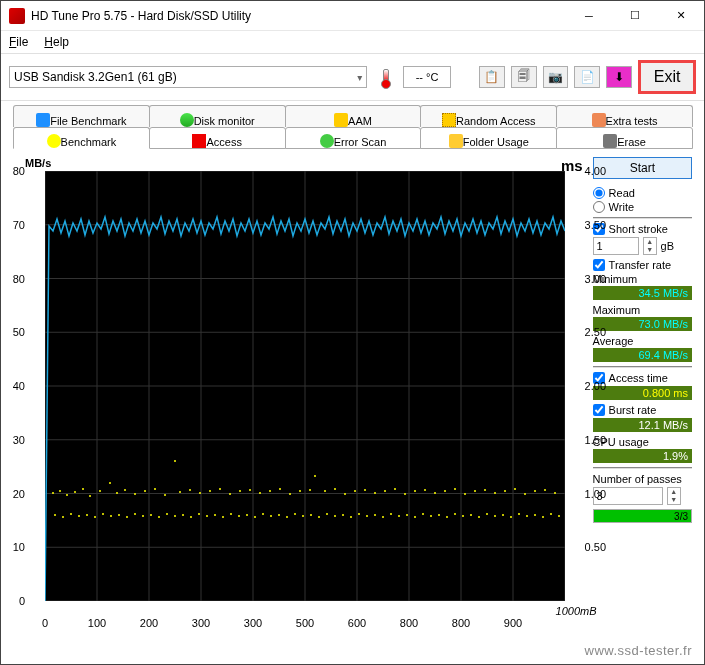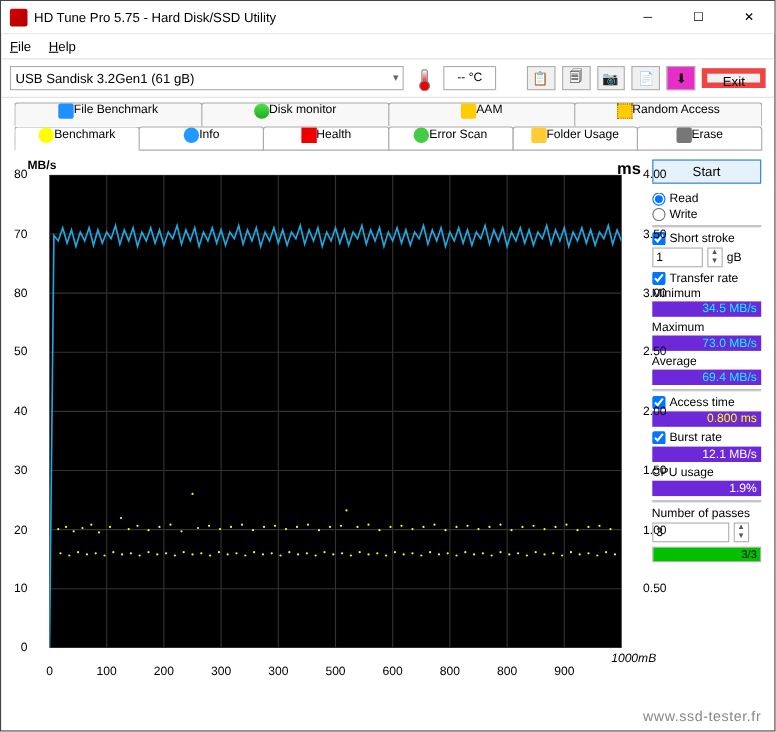--- a/index.html
+++ b/index.html
@@ -13,24 +13,24 @@
 .menubar span u { text-decoration: underline; }
 .toolbar { padding: 6px 8px; display: flex; align-items: center; gap: 6px; border-top: 1px solid #e0e0e0; border-bottom: 1px solid #e0e0e0; }
 .device-select { width: 360px; height: 22px; border: 1px solid #adadad; font-size: 12px; padding: 0 4px; display: flex; align-items: center; justify-content: space-between; background: #fff; }
 .device-select::after { content: "▾"; font-size: 10px; color: #666; }
 .temp-box { width: 48px; height: 22px; border: 1px solid #adadad; display: flex; align-items: center; justify-content: center; font-size: 11px; margin-left: 4px; }
 .therm-icon { width: 16px; height: 16px; display: inline-block; position: relative; margin-left: 4px; }
 .therm-icon::before { content: ""; position: absolute; left: 6px; top: 0; width: 4px; height: 12px; background: linear-gradient(to bottom,#fff,#e00); border: 1px solid #888; border-radius: 2px; }
 .therm-icon::after { content: ""; position: absolute; left: 4px; top: 10px; width: 8px; height: 8px; background: #e00; border-radius: 50%; border: 1px solid #888; }
 .tb-btn { width: 26px; height: 22px; border: 1px solid #adadad; background: #f0f0f0; display: flex; align-items: center; justify-content: center; font-size: 12px; }
 .tb-btn.pink { background: #e82ec8; }
-.exit-btn { width: 58px; height: 18px; border: 5px solid #ef4444; background: #f0f0f0; font-size: 12px; margin-left: auto; }
+.exit-btn { width: 58px; height: 34px; border: 3px solid #ef4444; background: #f0f0f0; font-size: 16px; margin-left: auto; }
 .tabs { padding: 4px 12px 0 12px; }
 .tab-row { display: flex; }
-.tab { flex: 1; height: 22px; border: 1px solid #aaa; display: flex; align-items: flex-start; justify-content: center; gap: 0; font-size: 11px; background: #fff; margin-right: -1px; }
+.tab { flex: 1; height: 22px; border: 1px solid #aaa; display: flex; align-items: flex-end; justify-content: center; gap: 0; font-size: 11px; background: #fff; margin-right: -1px; }
 .tab-row.top .tab { border-bottom: none; border-top-left-radius: 3px; border-top-right-radius: 3px; background: #f8f8f8; }
 .tab-row.bottom .tab { border-top-left-radius: 3px; border-top-right-radius: 3px; }
 .tab.active { background: #fff; font-weight: normal; position: relative; z-index: 2; border-bottom: 1px solid #fff; }
 .tab-icon { width: 14px; height: 14px; display: inline-block; }
 .ico-file { background: #1e90ff; border-radius: 2px; }
 .ico-disk { background: linear-gradient(#4be34b,#2a2); border-radius: 50%; }
 .ico-aam { background: #fc0; border-radius: 2px; }
 .ico-random { background: #fc0; border: 1px dotted #aa7700; }
 .ico-extra { background: #e85; border-radius: 2px; }
 .ico-bench { background: #ff0; border-radius: 50%; }
@@ -55,21 +55,21 @@
 .x-unit { position:absolute; right: -12px; bottom: 20px; font-size: 11px; font-style: italic; }
 .transfer-path { stroke: #1ea8e0; stroke-width: 1.5; fill: none; }
 .side { width: 100px; font-size: 11px; }
 .start-btn { width: 100%; height: 22px; border: 1px solid #2a7dd4; background: #e5f1fb; font-size: 12px; margin-bottom: 8px; }
 .radio-row, .check-row { display: flex; align-items: center; gap: 4px; margin-bottom: 2px; }
 .radio-row input, .check-row input { width: 12px; height: 12px; }
 .stroke-input { display: flex; align-items: center; gap: 4px; margin: 2px 0 4px 0; }
 .stroke-input .numbox { width: 46px; height: 18px; border: 1px solid #adadad; display: flex; align-items: center; padding: 0 3px; font-size: 11px; }
 .spin { width: 14px; height: 18px; border: 1px solid #adadad; display:flex; flex-direction:column; }
 .spin div { flex:1; font-size:7px; text-align:center; line-height:8px; color:#555; }
-.stat-box { background: #6d28d9; color: #0ff; text-align: right; padding: 1px 4px; font-size: 11px; margin: 1px 0 4px 0; }
+.stat-box { background: #4d7c0f; color: #0ff; text-align: right; padding: 1px 4px; font-size: 11px; margin: 1px 0 4px 0; }
 .stat-box.cyan { color: #00ffff; }
 .stat-box.yellow { color: #ffff00; }
 .stat-box.white { color: #fff; padding-left: 12px; }
 .label { margin-top: 2px; }
 .frame { border-top: 2px groove #ddd; margin: 4px 0; }
 .passes-bar { width: 100%; height: 14px; border: 1px solid #adadad; position: relative; background: #a3a3a3; margin-top: 2px; }
 .passes-fill { height: 100%; background: #00c000; }
 .passes-text { position: absolute; right: 3px; top: 0; font-size: 10px; line-height: 13px; }
 .watermark { position: absolute; right: 12px; bottom: 6px; font-size: 13px; color: #888; letter-spacing: 0.5px; }
 </style>
@@ -117,33 +117,33 @@
         <span>Disk monitor</span>
       </div>
     <div class="tab">
         <span class="tab-icon ico-aam"></span>
         <span>AAM</span>
       </div>
     <div class="tab">
         <span class="tab-icon ico-random"></span>
         <span>Random Access</span>
       </div>
+    <div class="tab">
+        <span class="tab-icon ico-extra"></span>
+        <span>Extra tests</span>
+      </div>
   </div>
   <div class="tab-row bottom">
     <div class="tab active">
         <span class="tab-icon ico-bench"></span>
         <span>Benchmark</span>
       </div>
     <div class="tab">
-        <span class="tab-icon ico-info"></span>
-        <span>Info</span>
-      </div>
-    <div class="tab">
         <span class="tab-icon ico-health"></span>
-        <span>Health</span>
+        <span>Access</span>
       </div>
     <div class="tab">
         <span class="tab-icon ico-error"></span>
         <span>Error Scan</span>
       </div>
     <div class="tab">
         <span class="tab-icon ico-folder"></span>
         <span>Folder Usage</span>
       </div>
     <div class="tab">

